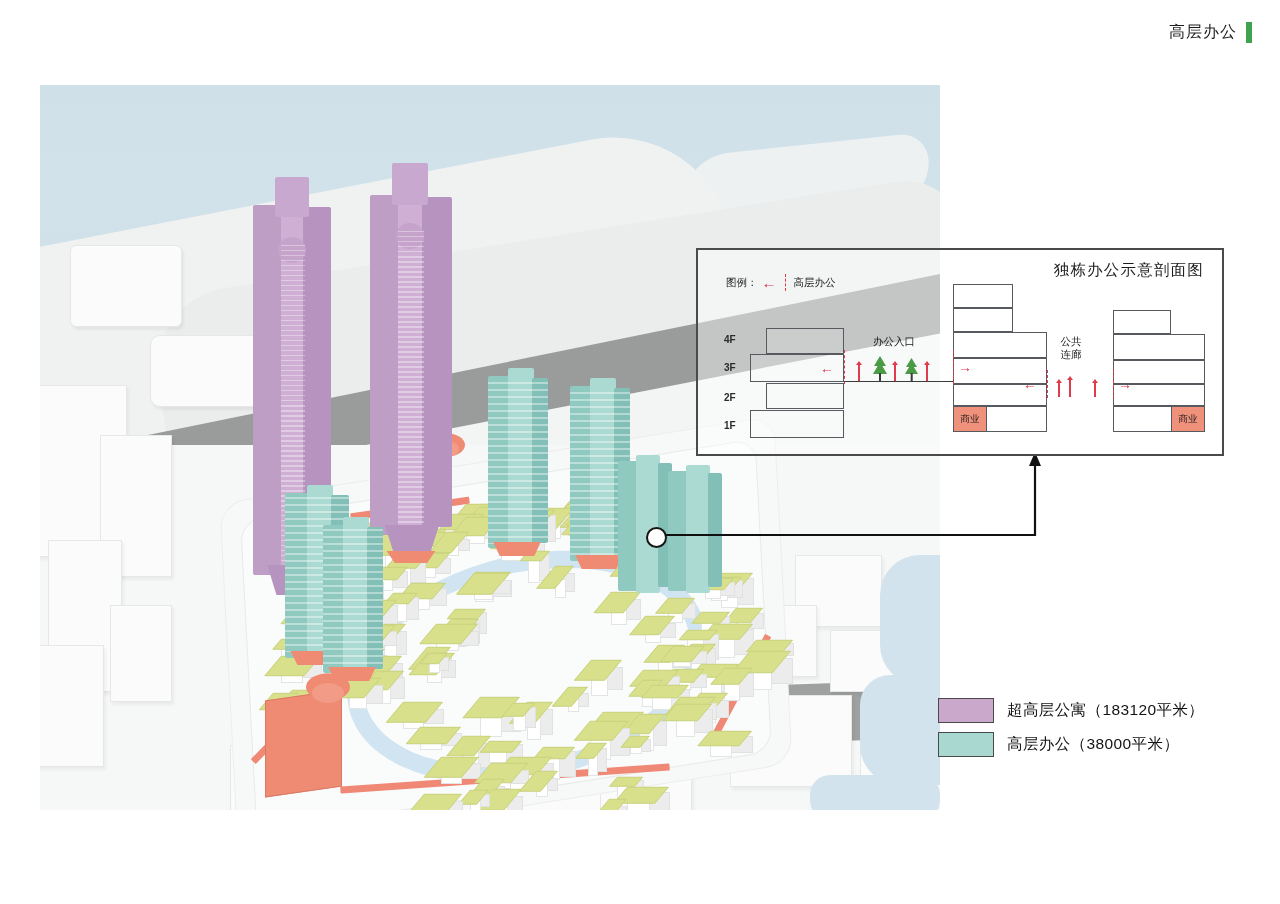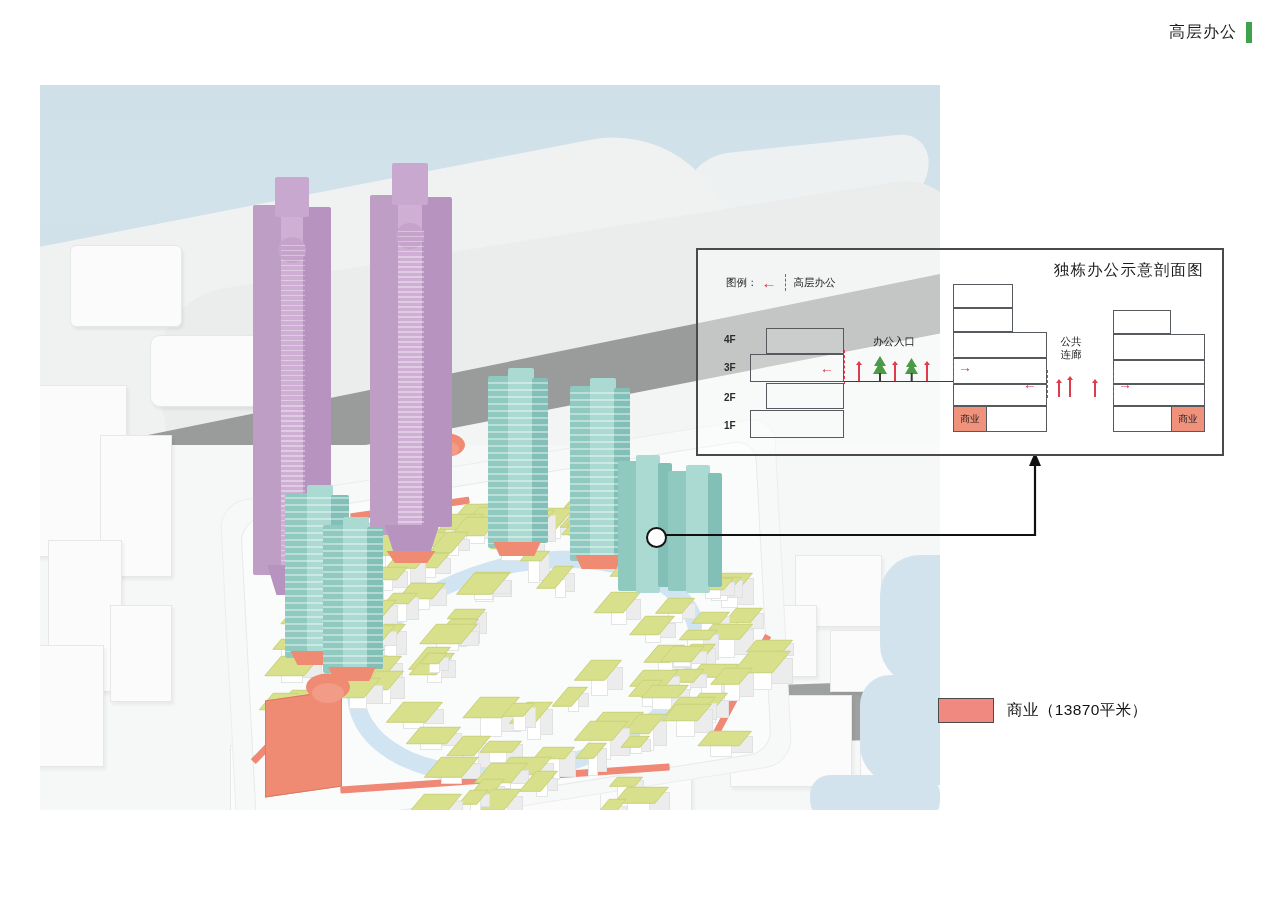--- a/index.html
+++ b/index.html
@@ -920,16 +920,20 @@
     <div class="arrow-r" style="left:420px;top:127px;">→</div>
     <div class="up-tick" style="left:360px;top:132px;height:15px;"></div>
     <div class="up-tick" style="left:371px;top:129px;height:18px;"></div>
     <div class="up-tick" style="left:396px;top:132px;height:15px;"></div>
 
   </div>
 </div>
 
 <div id="legend">
   <div class="lg-item">
-    <span class="lg-sw" style="background:#f0897f;"></span>
-    <span class="lg-tx">商业（13870平米）</span>
+    <span class="lg-sw" style="background:#c9a8cc;"></span>
+    <span class="lg-tx">超高层公寓（183120平米）</span>
+  </div>
+  <div class="lg-item">
+    <span class="lg-sw" style="background:#a8d8d0;"></span>
+    <span class="lg-tx">高层办公（38000平米）</span>
   </div>
 </div>
 
 </body></html>

